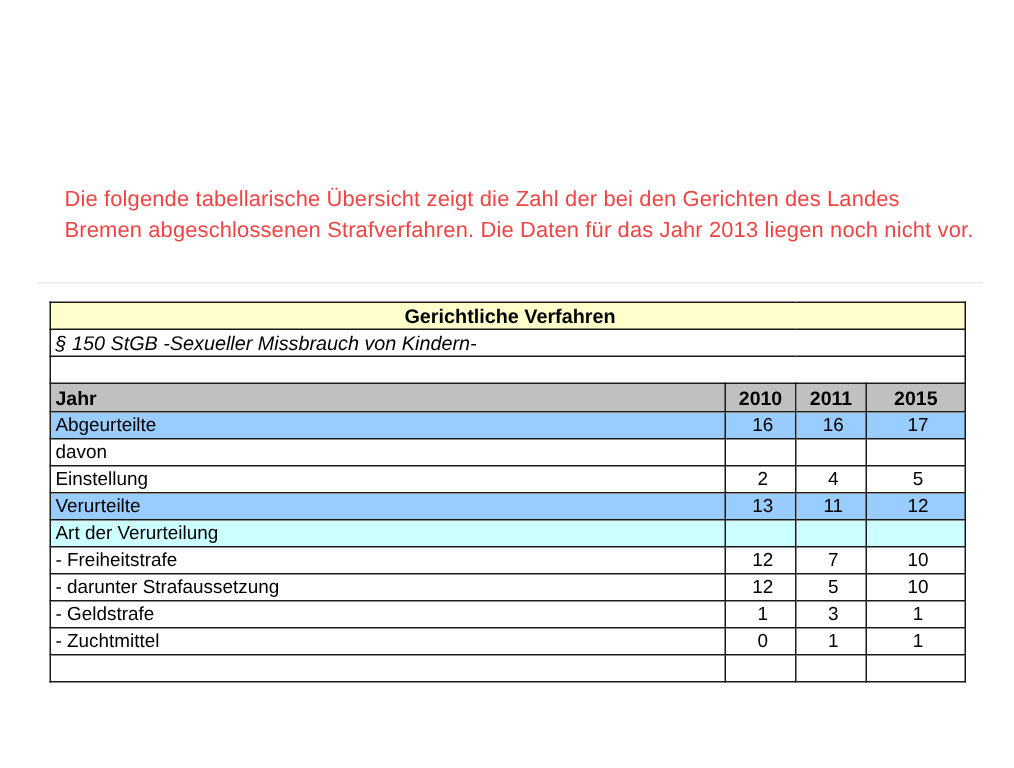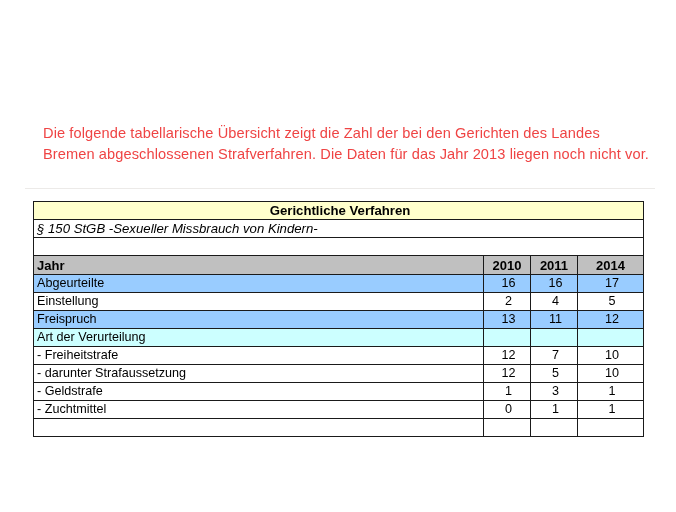--- a/index.html
+++ b/index.html
@@ -138,37 +138,43 @@
       <tr>
         <td class="subtitle-cell" colspan="4">§ 150 StGB -Sexueller Missbrauch von Kindern-</td>
       </tr>
       <tr>
         <td class="spacer-cell" colspan="4"></td>
       </tr>
       <tr class="year-row">
         <td>Jahr</td>
         <td class="num">2010</td>
         <td class="num">2011</td>
-        <td class="num">2014</td>
+        <td class="num">2015</td>
       </tr>
 
     <tr class="tint-blue">
           <td>Abgeurteilte</td>
           <td class="num">16</td>
           <td class="num">16</td>
           <td class="num">17</td>
         </tr>
         <tr class="tint-white">
+          <td>davon</td>
+          <td class="num"></td>
+          <td class="num"></td>
+          <td class="num"></td>
+        </tr>
+        <tr class="tint-white">
           <td>Einstellung</td>
           <td class="num">2</td>
           <td class="num">4</td>
           <td class="num">5</td>
         </tr>
         <tr class="tint-blue">
-          <td>Freispruch</td>
+          <td>Verurteilte</td>
           <td class="num">13</td>
           <td class="num">11</td>
           <td class="num">12</td>
         </tr>
         <tr class="tint-cyan">
           <td>Art der Verurteilung</td>
           <td class="num"></td>
           <td class="num"></td>
           <td class="num"></td>
         </tr>

